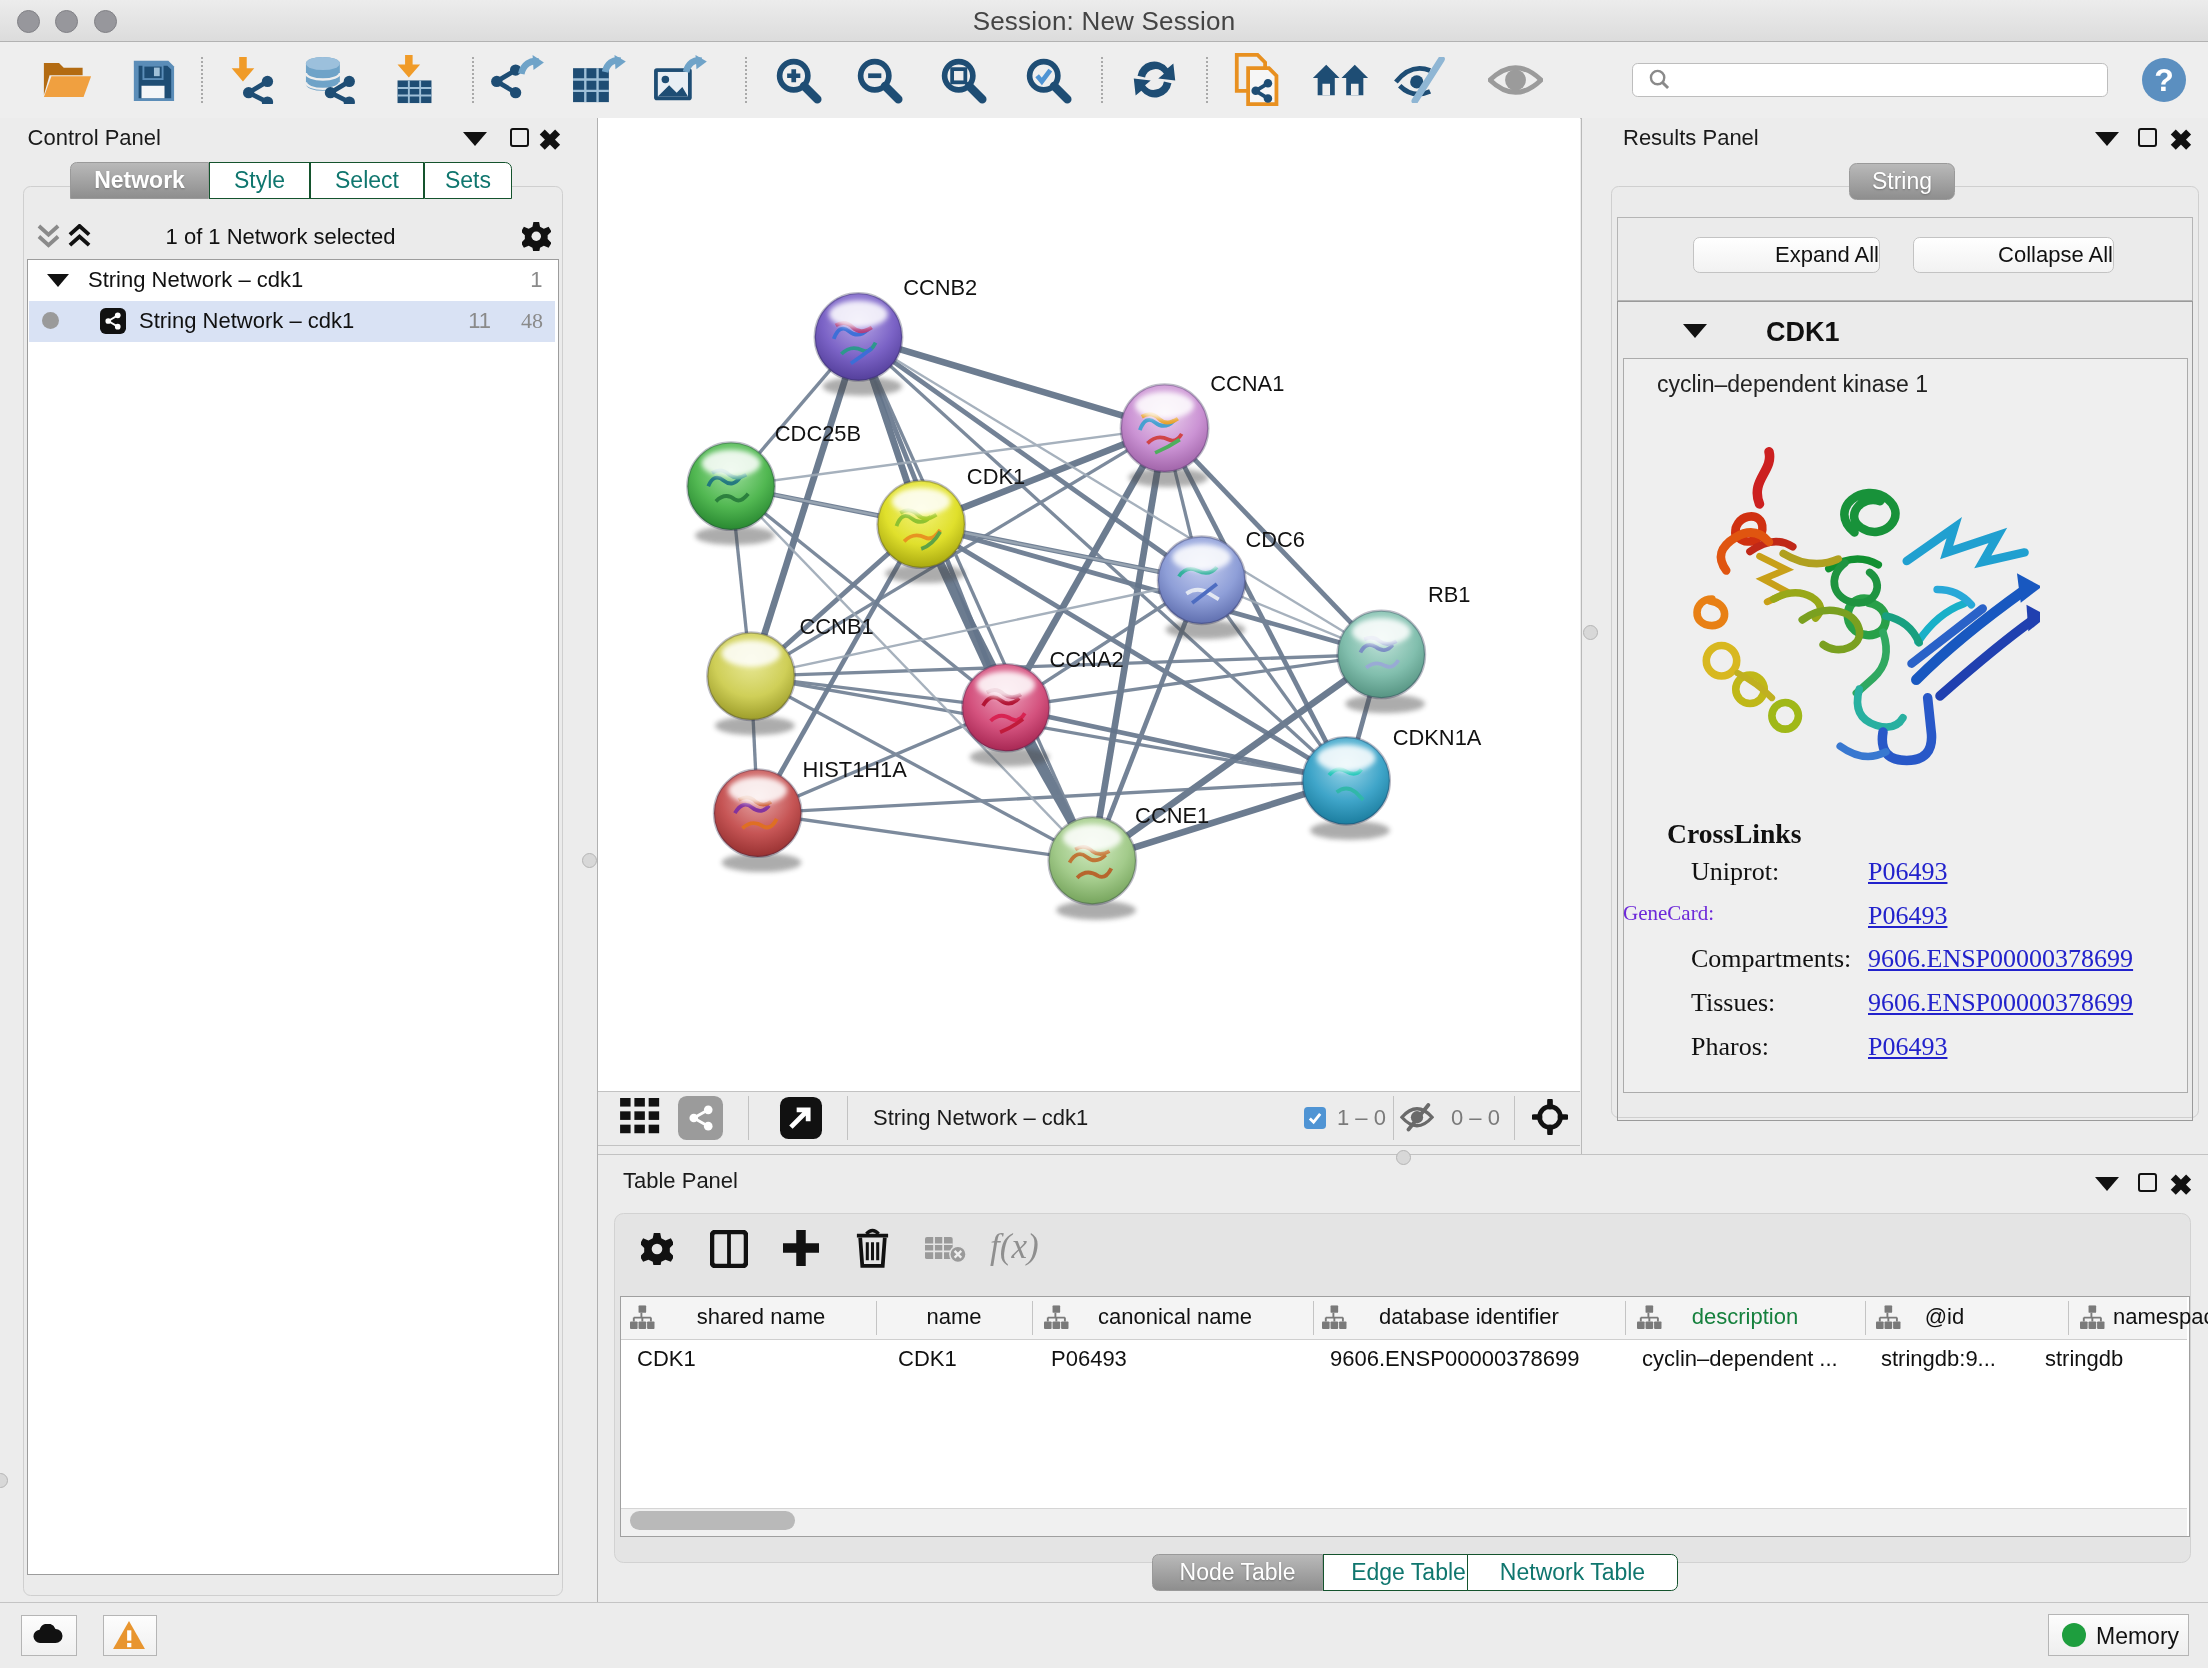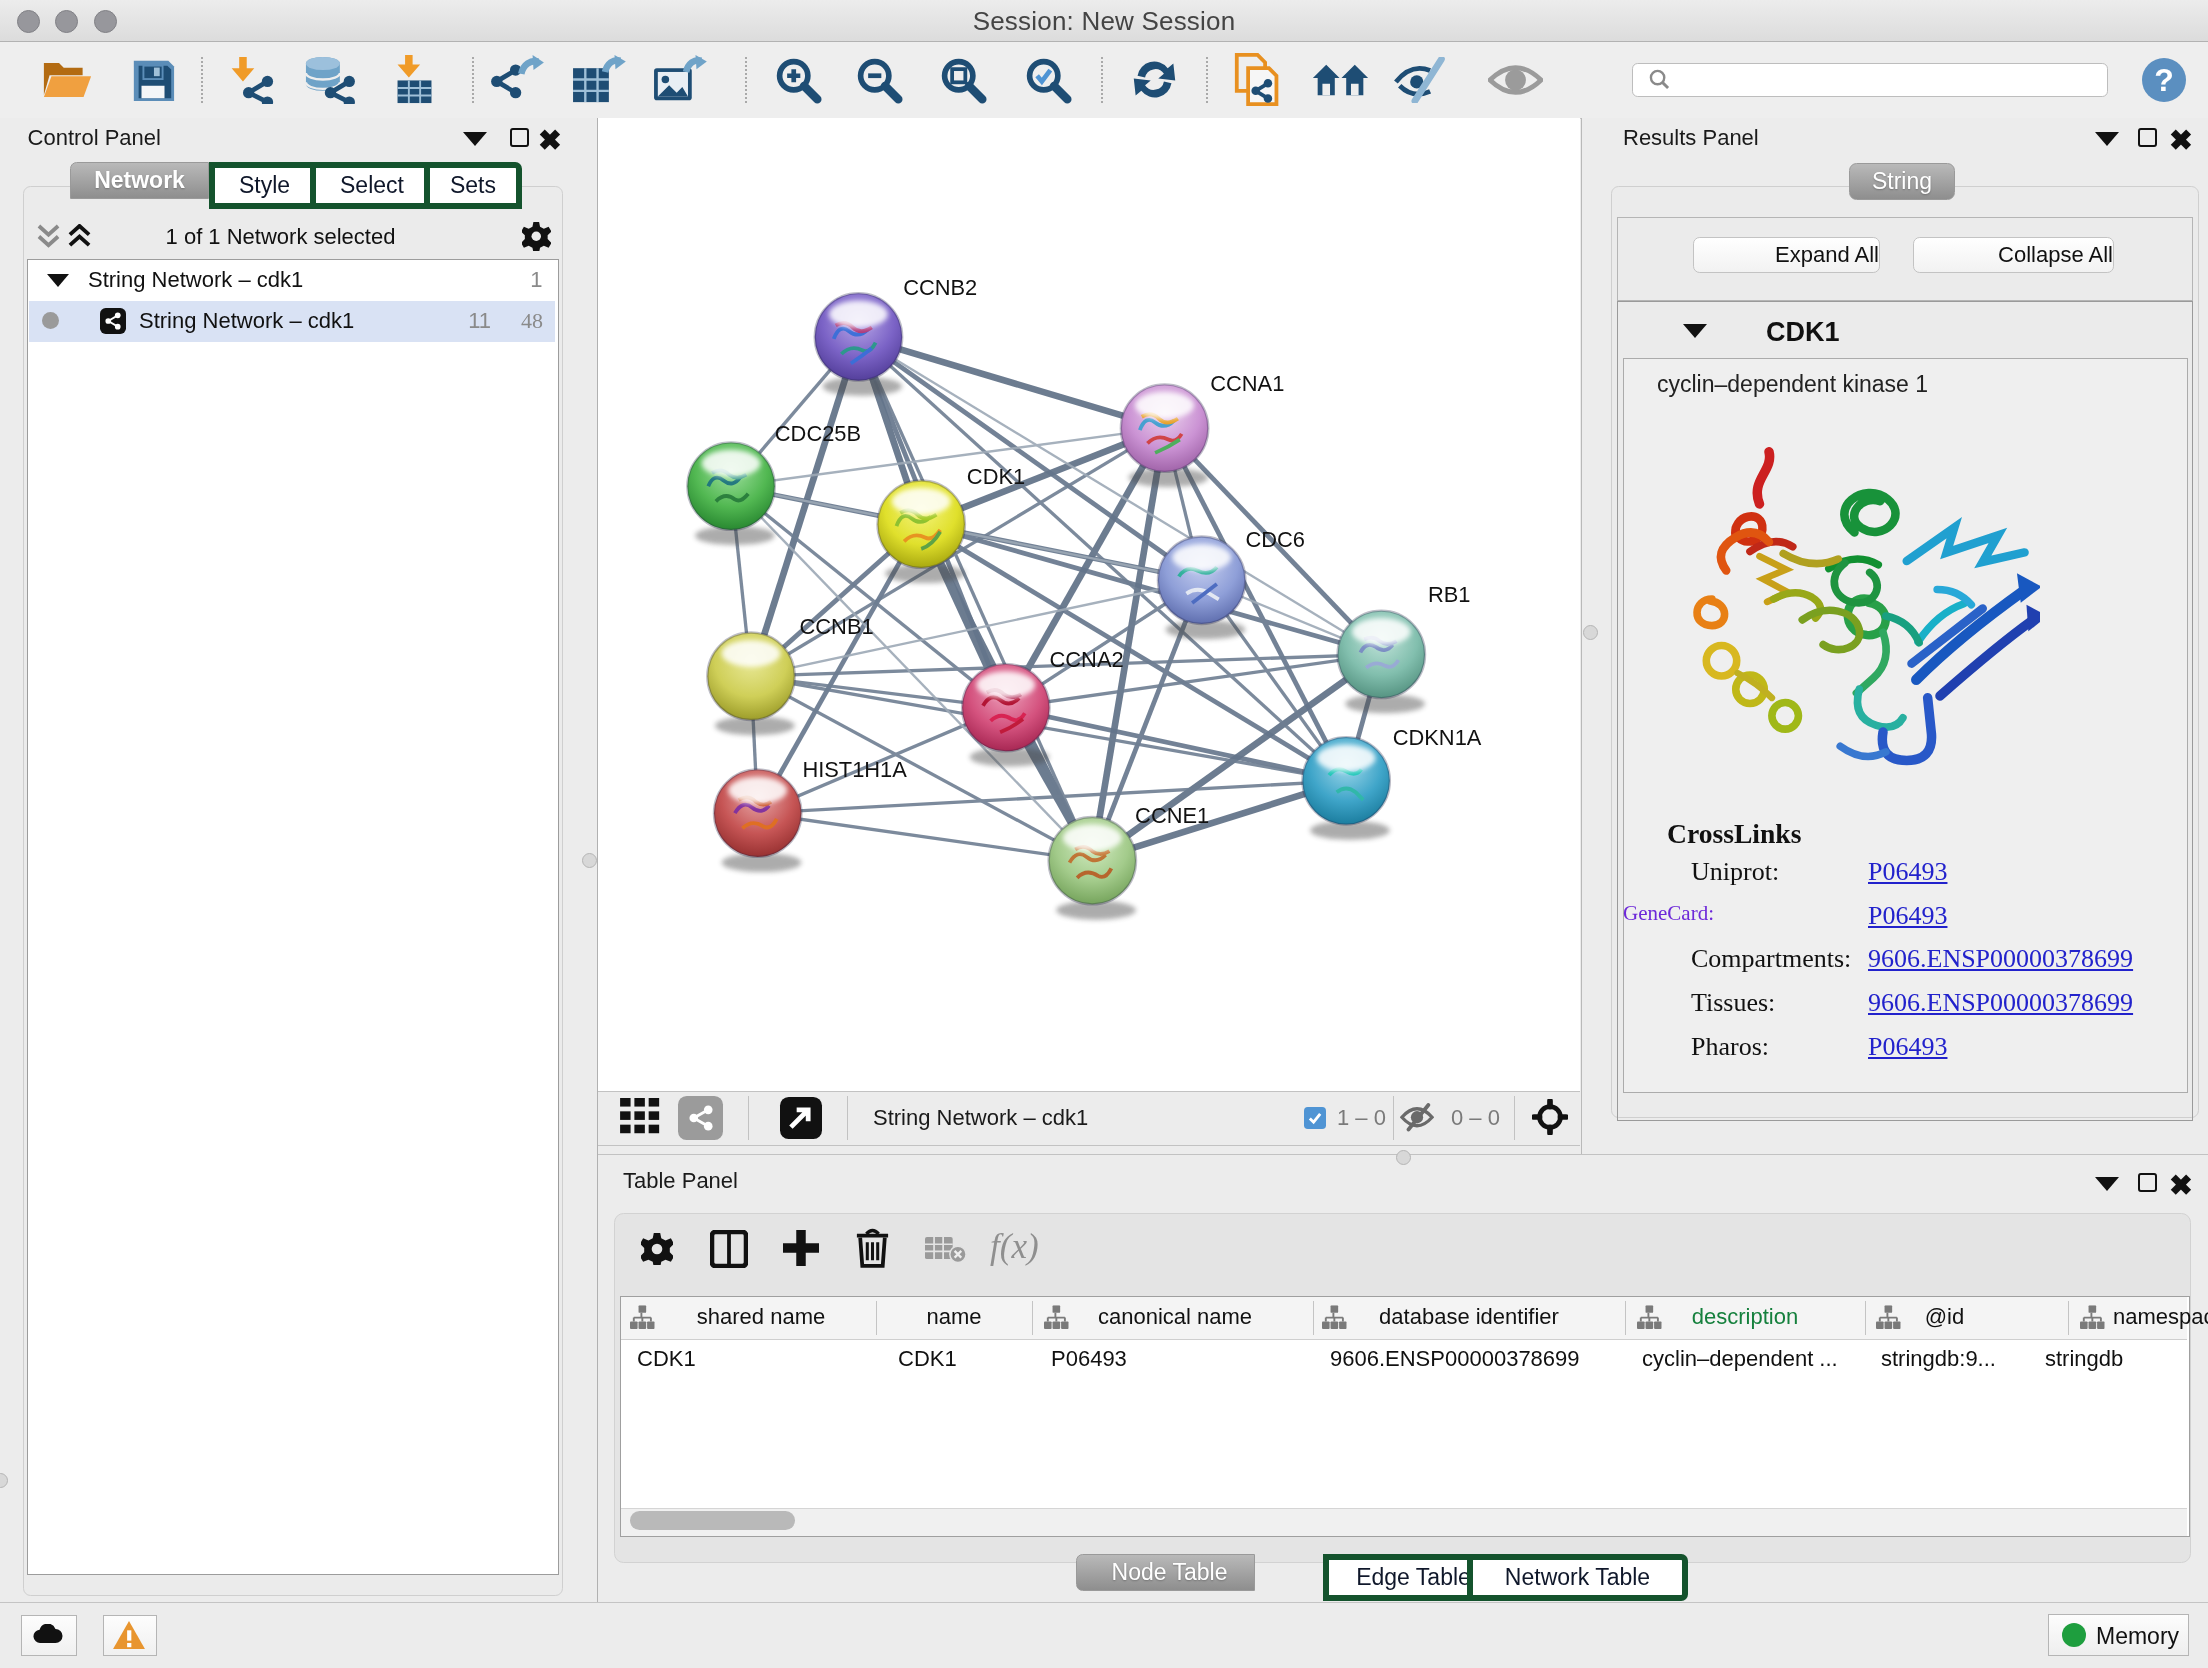--- a/index.html
+++ b/index.html
@@ -8,21 +8,21 @@
 .titlebar{left:0;top:0;width:2208px;height:41px;background:linear-gradient(#ececec,#dcdcdc);border-bottom:1px solid #b2b2b2;}
 .tl{width:21px;height:21px;border-radius:50%;background:#97979c;border:1px solid #818186;top:9.5px;}
 .wtitle{width:100%;text-align:center;top:5.7px;font-size:26px;color:#444;letter-spacing:0.2px;}
 .toolbar{left:0;top:42px;width:2208px;height:76px;background:#eeeeee;border-bottom:1px solid #c6c6c6;}
 .tsep{top:57px;height:46px;width:0;border-left:2.9px dotted #a9a9a9;}
 .searchbox{left:1632px;top:63px;width:474px;height:32px;background:#fff;border:1px solid #bdbdbd;border-radius:5.7px;}
 .panel-title{font-size:22px;color:#1a1a1a;}
 .ptri{width:0;height:0;border-left:12.4px solid transparent;border-right:12.4px solid transparent;border-top:14.3px solid #111;}
 .psq{width:15px;height:15px;border:2.9px solid #111;border-radius:2.9px;}
 .px{font-size:28.5px;font-weight:bold;color:#111;line-height:19px;}
-.tab{height:35px;border:6px solid #14532d;background:#fff;color:#0f172a;font-size:23px;text-align:center;line-height:35px;}
+.tab{height:35px;border:1px solid #14532d;background:#fff;color:#0f766e;font-size:23px;text-align:center;line-height:35px;}
 .tabsel{background:linear-gradient(#b9b9b9,#8e8e8e);color:#fff;border:1px solid #9a9a9a;text-shadow:0 1px 1.9px rgba(0,0,0,0.25);}
 .btn{background:linear-gradient(#ffffff,#f2f2f2);border:1px solid #c3c3c3;border-radius:6.7px;font-size:22px;color:#111;text-align:right;}
 a.lnk{color:#2222cc;text-decoration:underline;}
 .serif{font-family:"Liberation Serif",serif;}
 </style>
 </head>
 <body>
 
 <div class="abs titlebar"></div>
 <div class="abs tl" style="left:17px;"></div>
@@ -641,21 +641,21 @@
 <div class="abs" style="left:898px;top:1346px;font-size:22px;color:#111;">CDK1</div>
 <div class="abs" style="left:1051px;top:1346px;font-size:22px;color:#111;">P06493</div>
 <div class="abs" style="left:1330px;top:1346px;font-size:22px;color:#111;">9606.ENSP00000378699</div>
 <div class="abs" style="left:1642px;top:1346px;font-size:22px;color:#111;">cyclin–dependent ...</div>
 <div class="abs" style="left:1881px;top:1346px;font-size:22px;color:#111;">stringdb:9...</div>
 <div class="abs" style="left:2045px;top:1346px;font-size:22px;color:#111;">stringdb</div>
 
 <div class="abs" style="left:621px;top:1508px;width:1566px;height:27px;background:#f0f0f0;border-top:1px solid #d5d5d5;"></div>
 <div class="abs" style="left:630px;top:1511px;width:165px;height:19px;background:#b9b9b9;border-radius:9.5px;"></div>
 
-<div class="abs tab tabsel" style="left:1076px;top:1554px;width:169px;border-radius:6.7px 0 0 6.7px;padding-left:8px;">Node Table</div>
+<div class="abs tab tabsel" style="left:1152px;top:1554px;width:169px;border-radius:6.7px 0 0 6.7px;">Node Table</div>
 <div class="abs tab" style="left:1295px;top:1554px;width:169px;margin-left:28px;">Edge Table</div>
 <div class="abs tab" style="left:1467px;top:1554px;width:209px;border-radius:0 6.7px 6.7px 0;">Network Table</div>
 
 <div class="abs" style="left:0;top:1602px;width:2208px;height:67px;background:#ececec;border-top:1px solid #c4c4c4;"></div>
 <div class="abs" style="left:21px;top:1615px;width:54px;height:39px;background:linear-gradient(#fdfdfd,#f0f0f0);border:1px solid #b5b5b5;"></div>
 <svg class="abs" style="left:33px;top:1624px;" width="30" height="21" viewBox="0 0 32 22">
 <path d="M8 20 a7 7 0 0 1-1-14 a9 9 0 0 1 17-1 a6.5 6.5 0 0 1 0 15 Z" fill="#111"></path>
 </svg>
 <div class="abs" style="left:103px;top:1615px;width:52px;height:39px;background:linear-gradient(#fdfdfd,#f0f0f0);border:1px solid #b5b5b5;"></div>
 <svg class="abs" style="left:112px;top:1620px;" width="34" height="30" viewBox="0 0 36 32">

